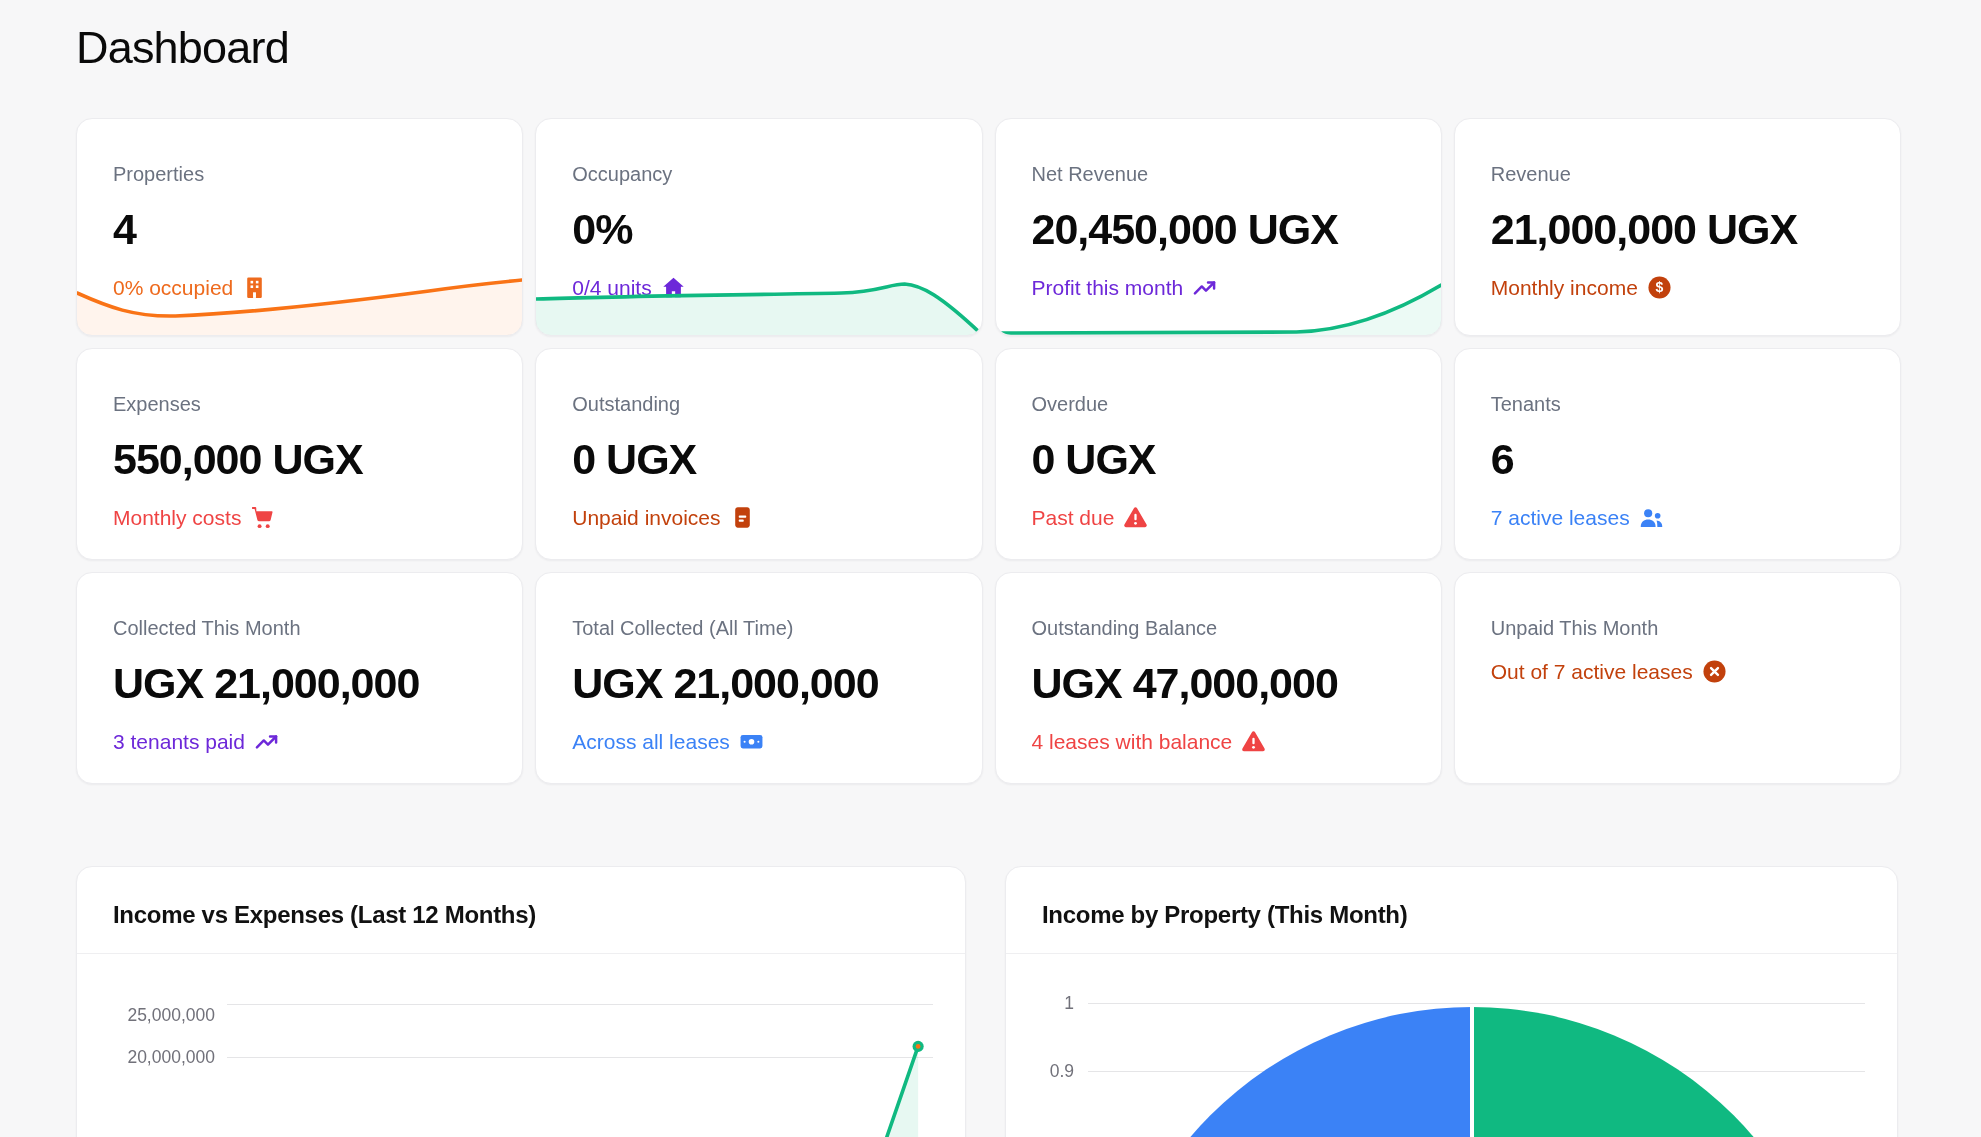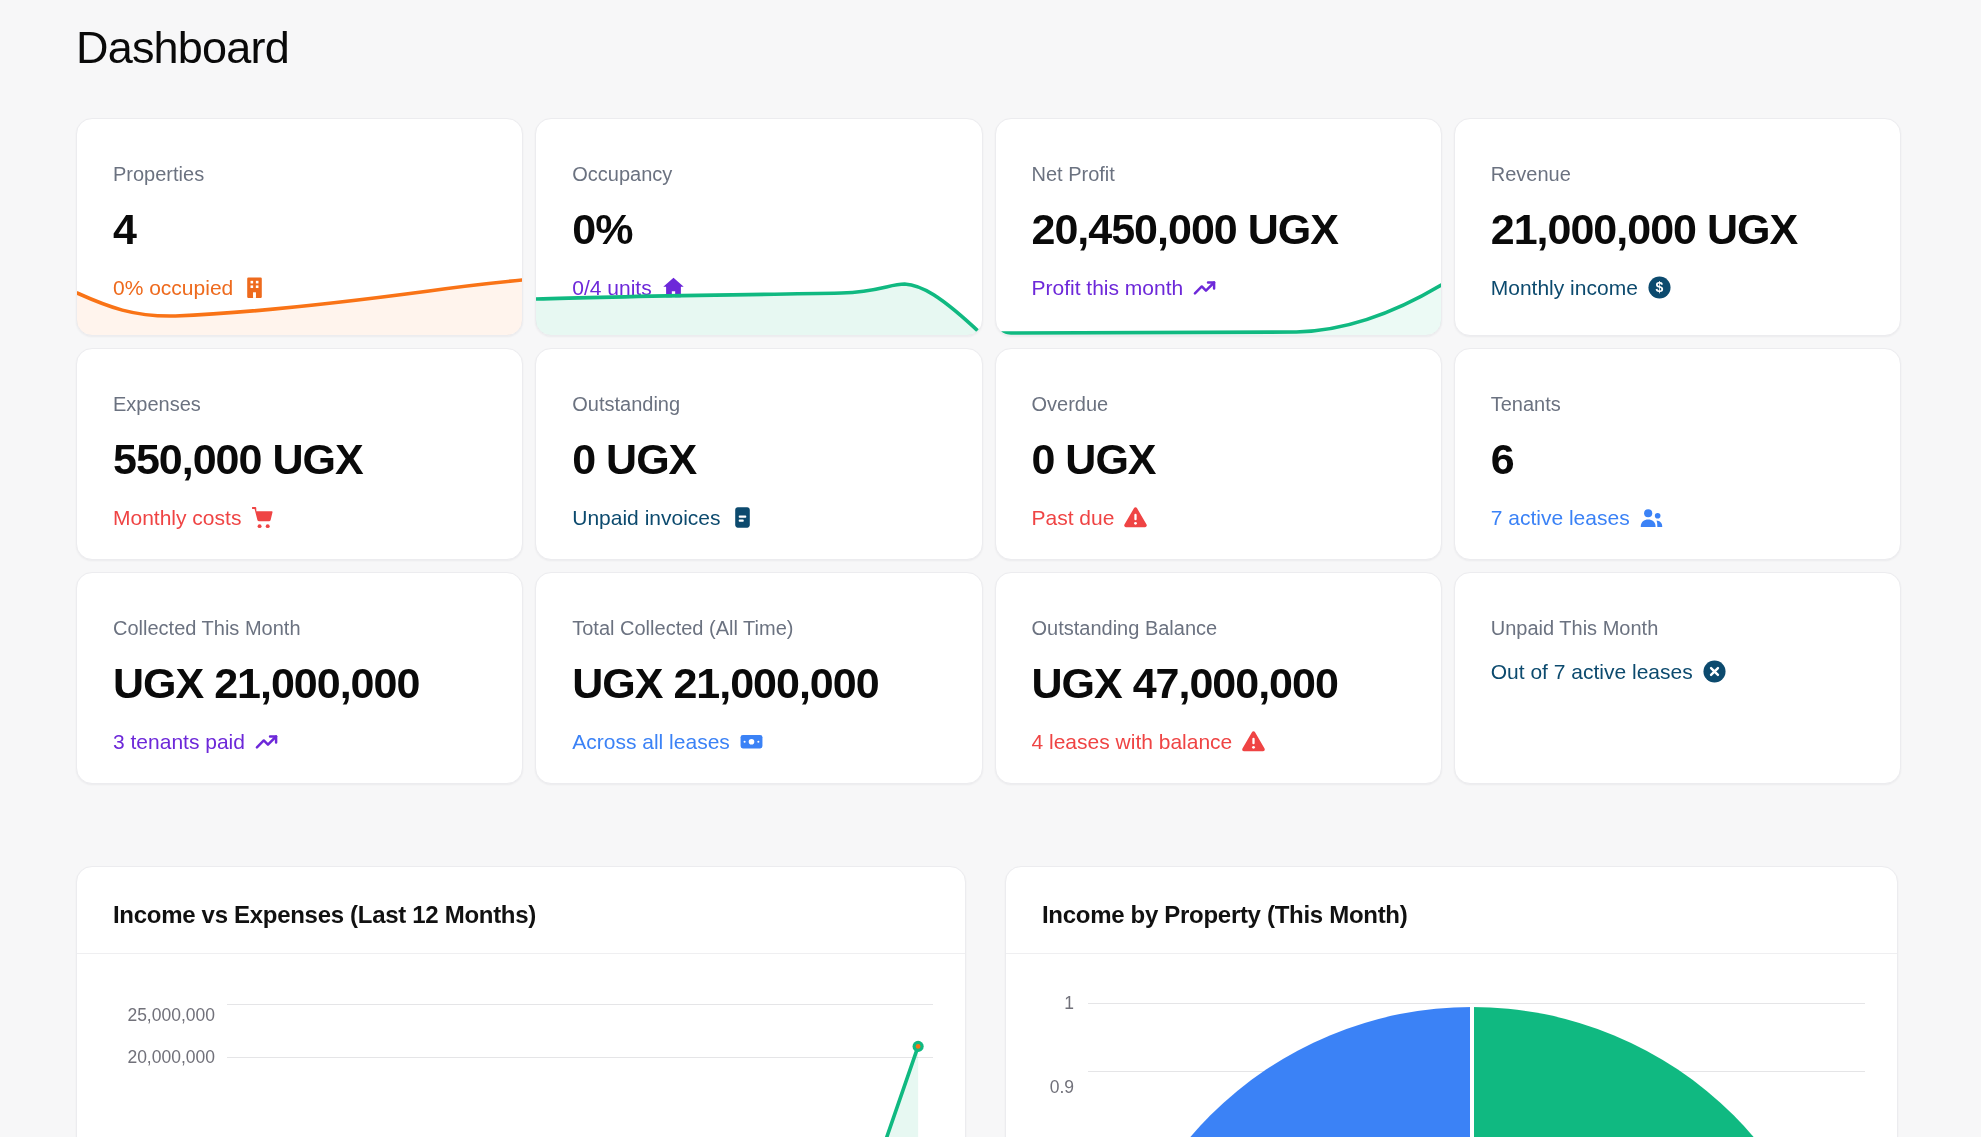--- a/index.html
+++ b/index.html
@@ -23,21 +23,21 @@
     padding:44px 36px 0;box-sizing:border-box;overflow:hidden;
   }
   .card-label{font-size:20px;color:#6b7280;margin-bottom:19px}
   .card-value{font-size:43px;font-weight:700;letter-spacing:-1px;color:#0a0a0a;margin-bottom:21px;white-space:nowrap}
   .card-footer{font-size:21px;font-weight:500;display:flex;align-items:center;gap:9px;white-space:nowrap}
   .footer-icon{display:inline-flex;width:25px;height:25px}
   .footer-icon svg{width:25px;height:25px}
   .c-orange{color:#ee6a1d}
   .c-green{color:#6d28d9}
   .c-red{color:#ef4444}
-  .c-amber{color:#0c4a6e}
+  .c-amber{color:#c2410c}
   .c-blue{color:#3b82f6}
   .spark{position:absolute;left:0;right:0;bottom:0;width:100%;height:58px;display:block}
 
   .charts-grid{display:grid;grid-template-columns:890px 893px;column-gap:39px;margin-top:82px}
   .chart-card{
     background:#fff;border:1px solid #ececef;border-radius:16px;
     box-shadow:0 1px 2px rgba(16,24,40,.05);
     height:620px;overflow:hidden;position:relative;
   }
   .chart-header{height:87px;box-sizing:border-box;padding:34px 36px 8px;border-bottom:1px solid #efeff1}
@@ -103,21 +103,21 @@
             </svg>
           </span>
     </div>
   <svg class="spark" viewBox="0 0 430 58" preserveAspectRatio="none">
           <path d="M0 22 C 80 19 200 18 295 16 C 330 15 342 7 356 7 C 372 8 390 18 430 57 L430 58 L0 58 Z" fill="rgba(16,185,129,0.10)"></path>
           <path d="M0 22 C 80 19 200 18 295 16 C 330 15 342 7 356 7 C 372 8 390 18 430 57" fill="none" stroke="#10b981" stroke-width="3.6" stroke-linecap="round"></path>
         </svg>
       </div>
 
   <div class="card">
-    <div class="card-label">Net Profit</div>
+    <div class="card-label">Net Revenue</div>
     <div class="card-value">20,450,000 UGX</div>
     <div class="card-footer c-green">
       <span class="footer-text">Profit this month</span>
       <span class="footer-icon">
             <svg viewBox="0 0 24 24" fill="none" stroke="currentColor" stroke-width="2.4" stroke-linecap="round" stroke-linejoin="round">
               <polyline points="2.8 17.6 9.4 11 13.4 15 21.2 7.2"></polyline>
               <polyline points="15.4 7.2 21.2 7.2 21.2 13"></polyline>
             </svg>
           </span>
     </div>
@@ -282,21 +282,21 @@
         </svg>
       </div>
     </section>
 
     <section class="chart-card">
       <div class="chart-header">
         <h2 class="chart-title">Income by Property (This Month)</h2>
       </div>
       <div class="plot plot-right">
         <div class="tick" style="top:38px">1</div>
-        <div class="tick" style="top:122px">0.9</div>
+        <div class="tick" style="top:106px">0.9</div>
         <div class="gridline" style="top:49px"></div>
         <div class="gridline" style="top:117px"></div>
         <div class="pie"></div>
       </div>
     </section>
 
   </div>
 </div>
 
 </body></html>

